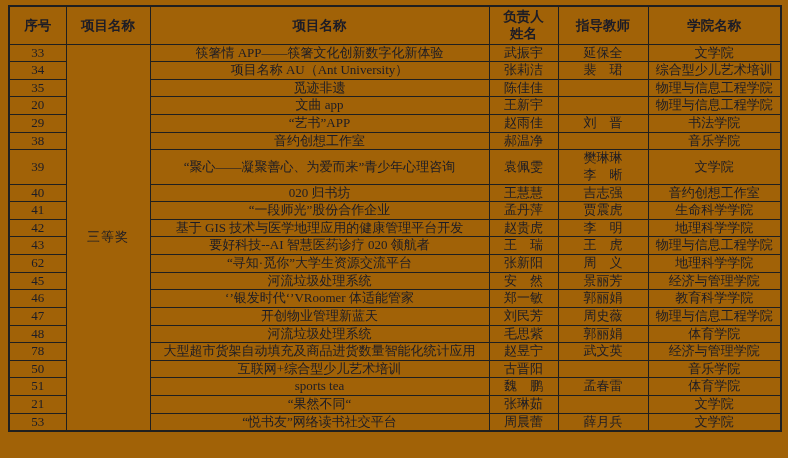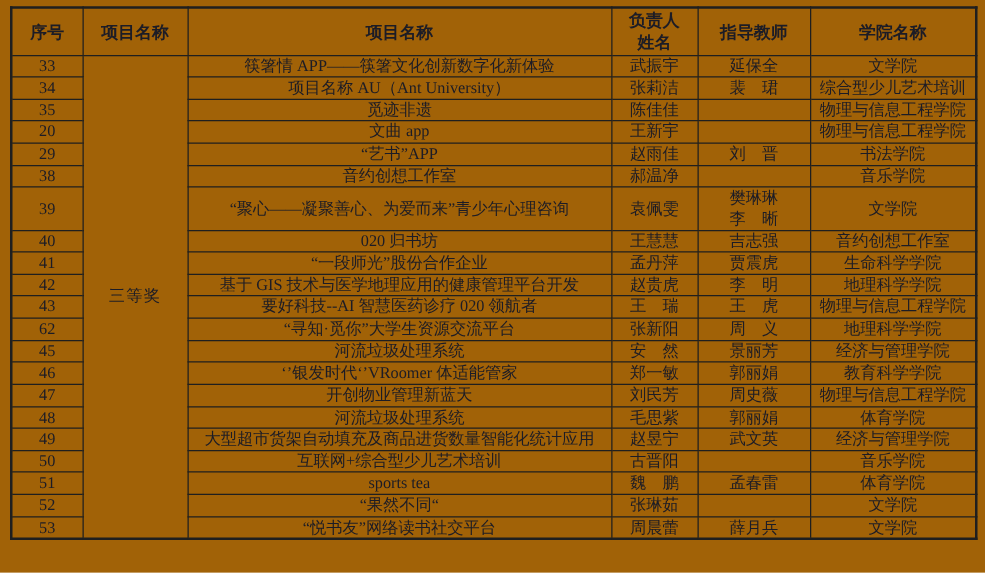--- a/index.html
+++ b/index.html
@@ -185,42 +185,42 @@
     <td class="c-college">物理与信息工程学院</td>
   </tr>
         <tr>
     <td class="c-no">48</td>
     <td class="c-project">河流垃圾处理系统</td>
     <td class="c-leader">毛思紫</td>
     <td class="c-teacher">郭丽娟</td>
     <td class="c-college">体育学院</td>
   </tr>
         <tr>
-    <td class="c-no">49</td>
+    <td class="c-no">78</td>
     <td class="c-project">大型超市货架自动填充及商品进货数量智能化统计应用</td>
     <td class="c-leader">赵昱宁</td>
     <td class="c-teacher">武文英</td>
     <td class="c-college">经济与管理学院</td>
   </tr>
         <tr>
     <td class="c-no">50</td>
     <td class="c-project">互联网+综合型少儿艺术培训</td>
     <td class="c-leader">古晋阳</td>
     <td class="c-teacher"></td>
     <td class="c-college">音乐学院</td>
   </tr>
         <tr>
     <td class="c-no">51</td>
     <td class="c-project">sports tea</td>
     <td class="c-leader">魏　鹏</td>
     <td class="c-teacher">孟春雷</td>
     <td class="c-college">体育学院</td>
   </tr>
         <tr>
-    <td class="c-no">52</td>
+    <td class="c-no">21</td>
     <td class="c-project">“果然不同“</td>
     <td class="c-leader">张琳茹</td>
     <td class="c-teacher"></td>
     <td class="c-college">文学院</td>
   </tr>
         <tr>
     <td class="c-no">53</td>
     <td class="c-project">“悦书友”网络读书社交平台</td>
     <td class="c-leader">周晨蕾</td>
     <td class="c-teacher">薛月兵</td>

